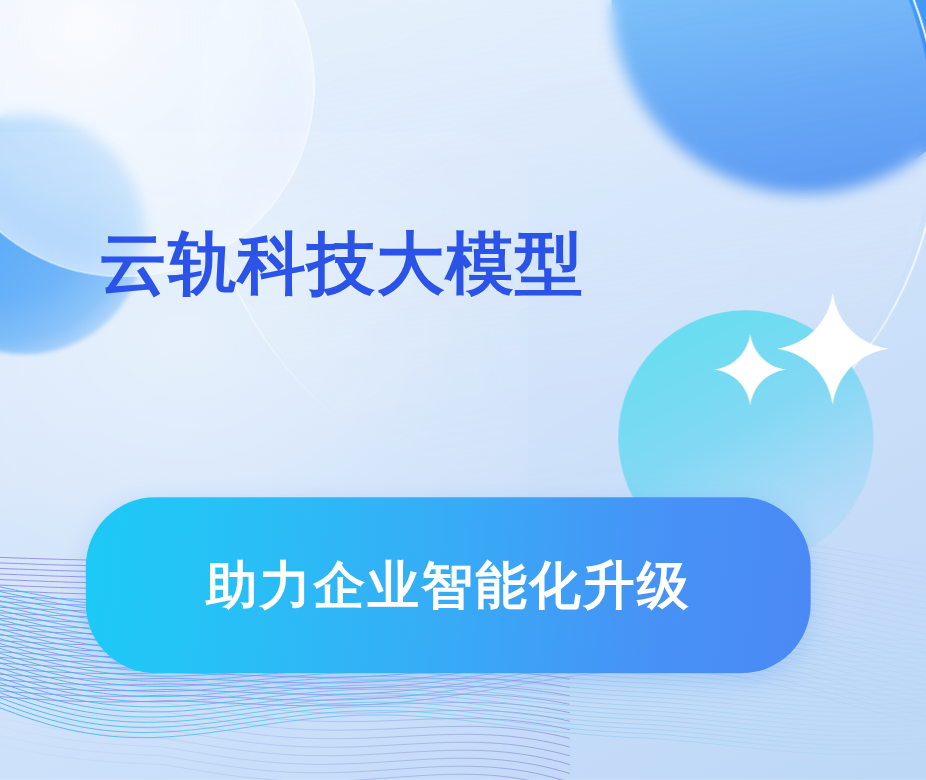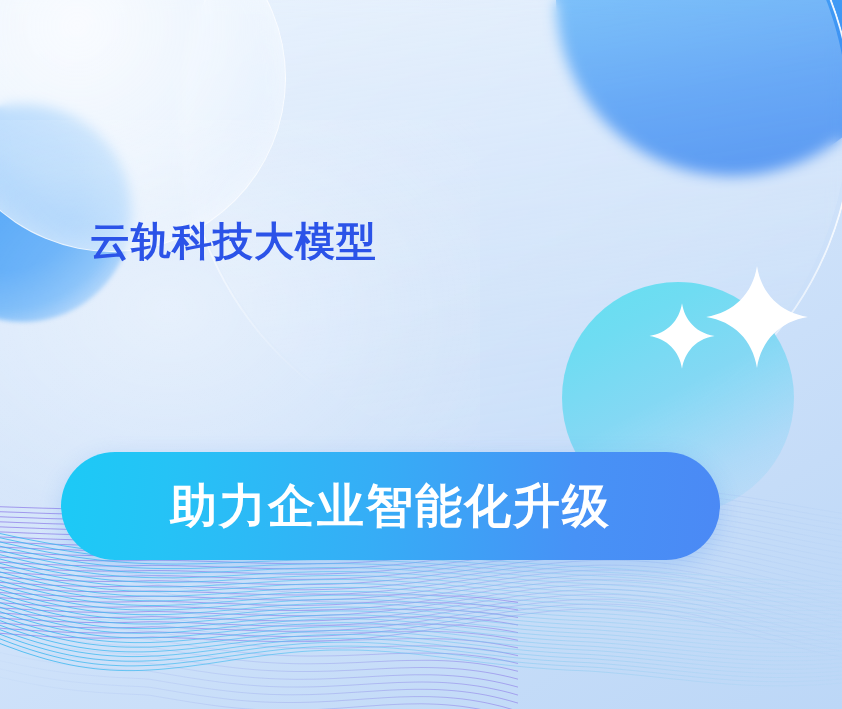--- a/index.html
+++ b/index.html
@@ -113,34 +113,34 @@
     top: 0;
     width: 842px;
     height: 709px;
   }
 
   #headline {
     position: absolute;
     left: 90px;
     top: 186px;
     color: #2b53e8;
-    font-size: 40px;
+    font-size: 62px;
     font-weight: bold;
     line-height: 110px;
     letter-spacing: 1px;
     white-space: nowrap;
   }
   #headline .hl-line { display: block; }
 
   #cta-pill {
     position: absolute;
-    left: 61px;
+    left: 78px;
     top: 452px;
     width: 659px;
-    height: 108px;
+    height: 160px;
     border-radius: 63px;
     background: linear-gradient(96deg, #1ccaf6 0%, #25c3f6 16%, #36adf6 48%, #4792f6 78%, #4b89f5 100%);
     display: flex;
     align-items: center;
     justify-content: center;
     box-shadow: 0 6px 22px rgba(60,140,240,0.22);
   }
   #cta-label {
     color: #ffffff;
     font-size: 47px;

